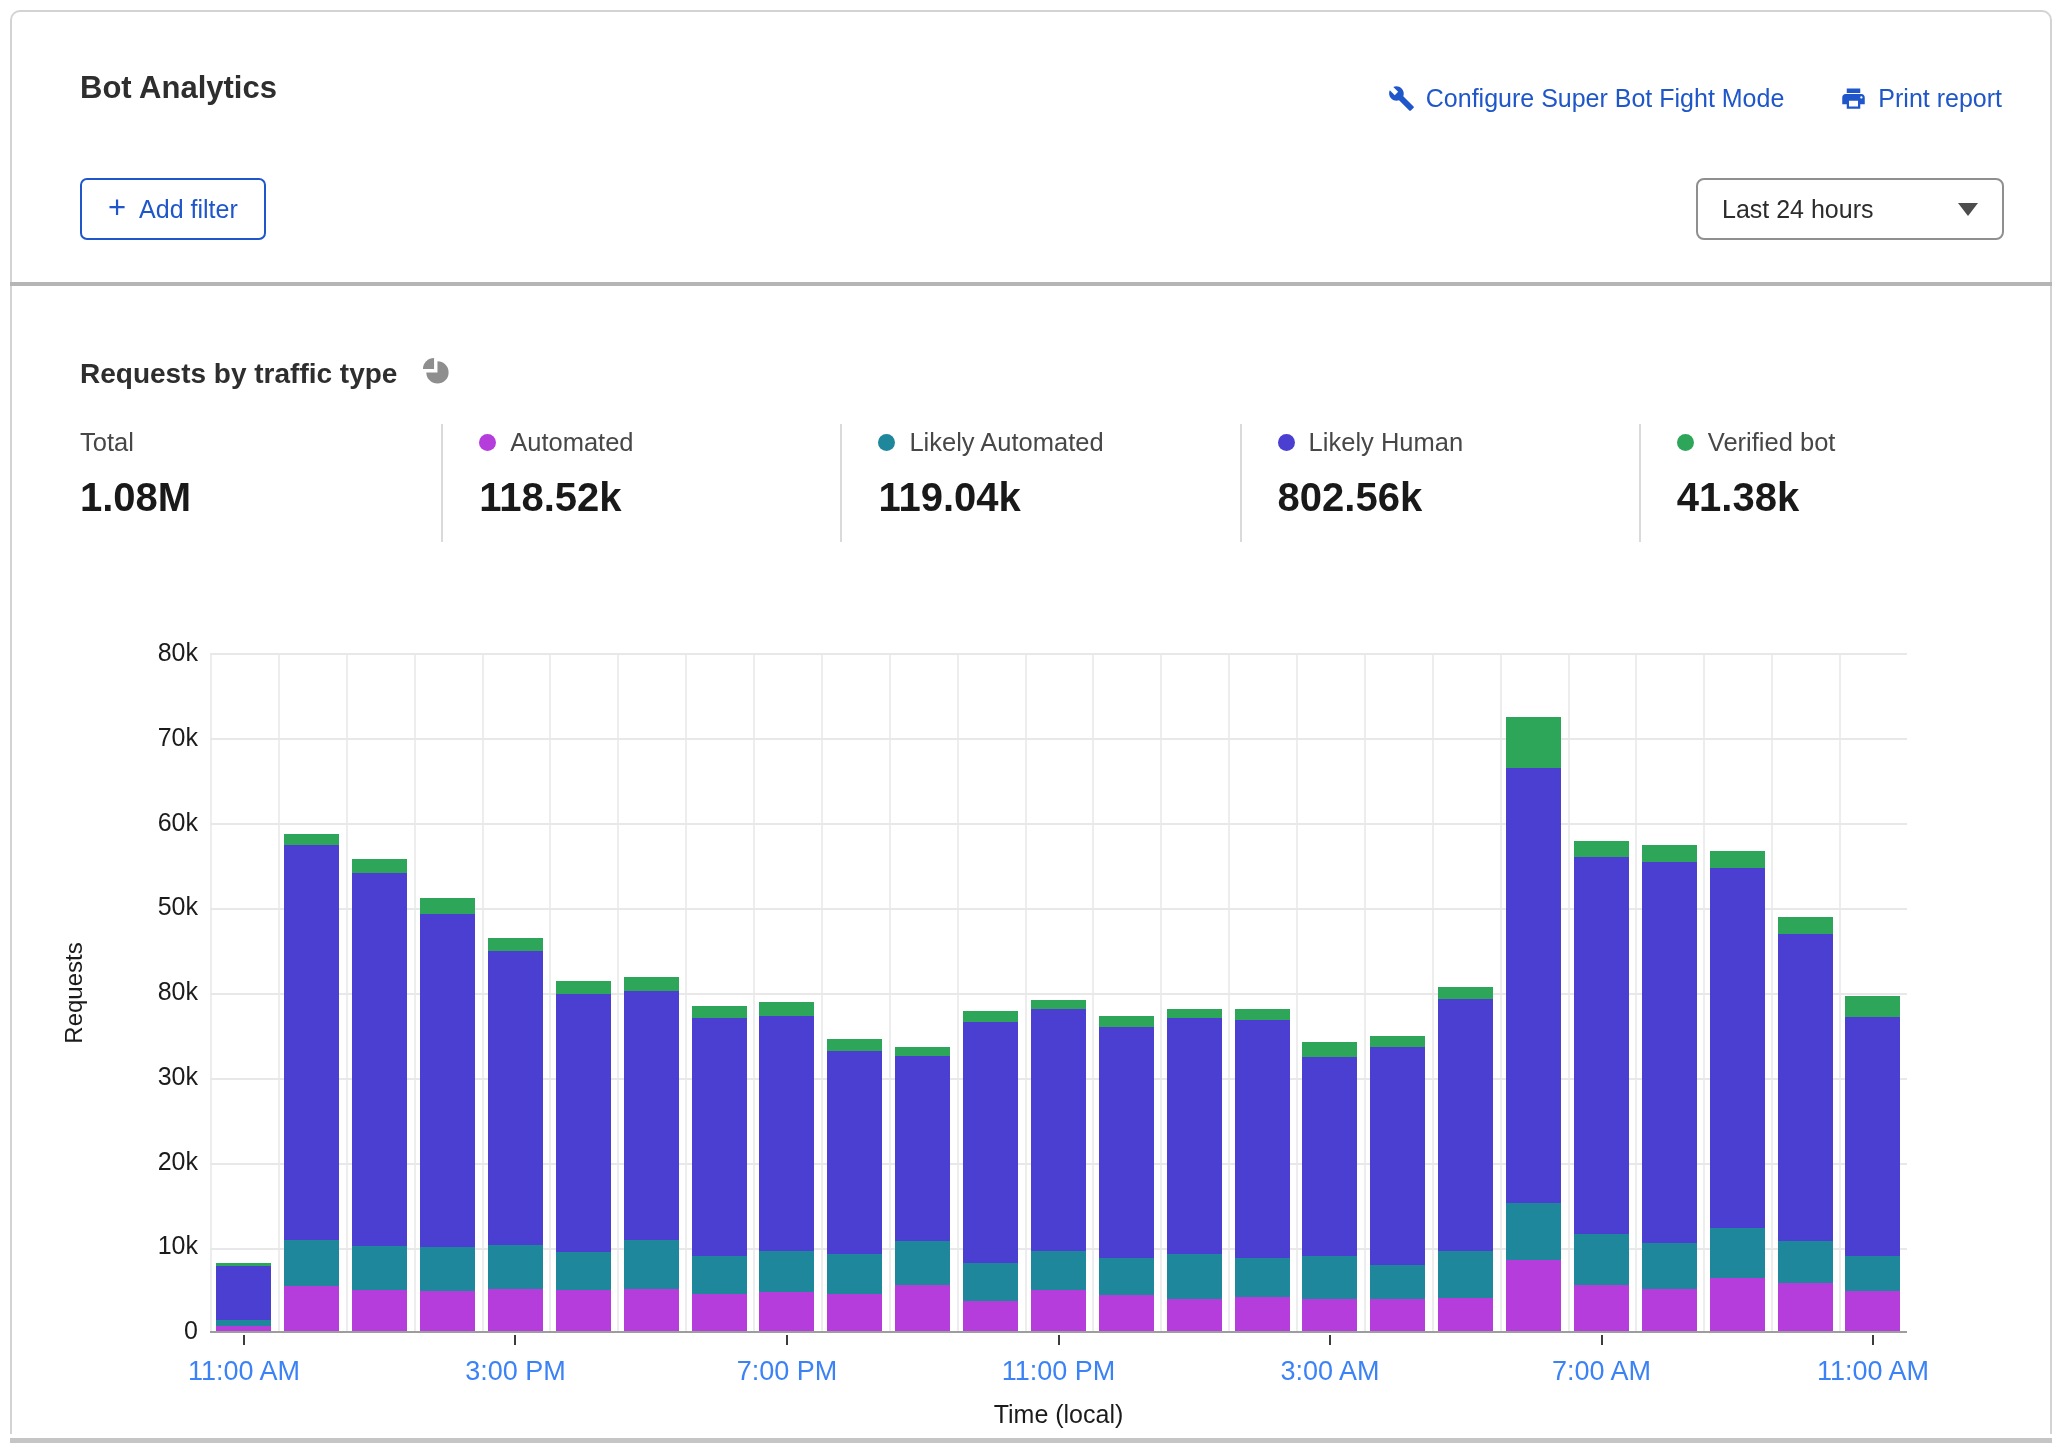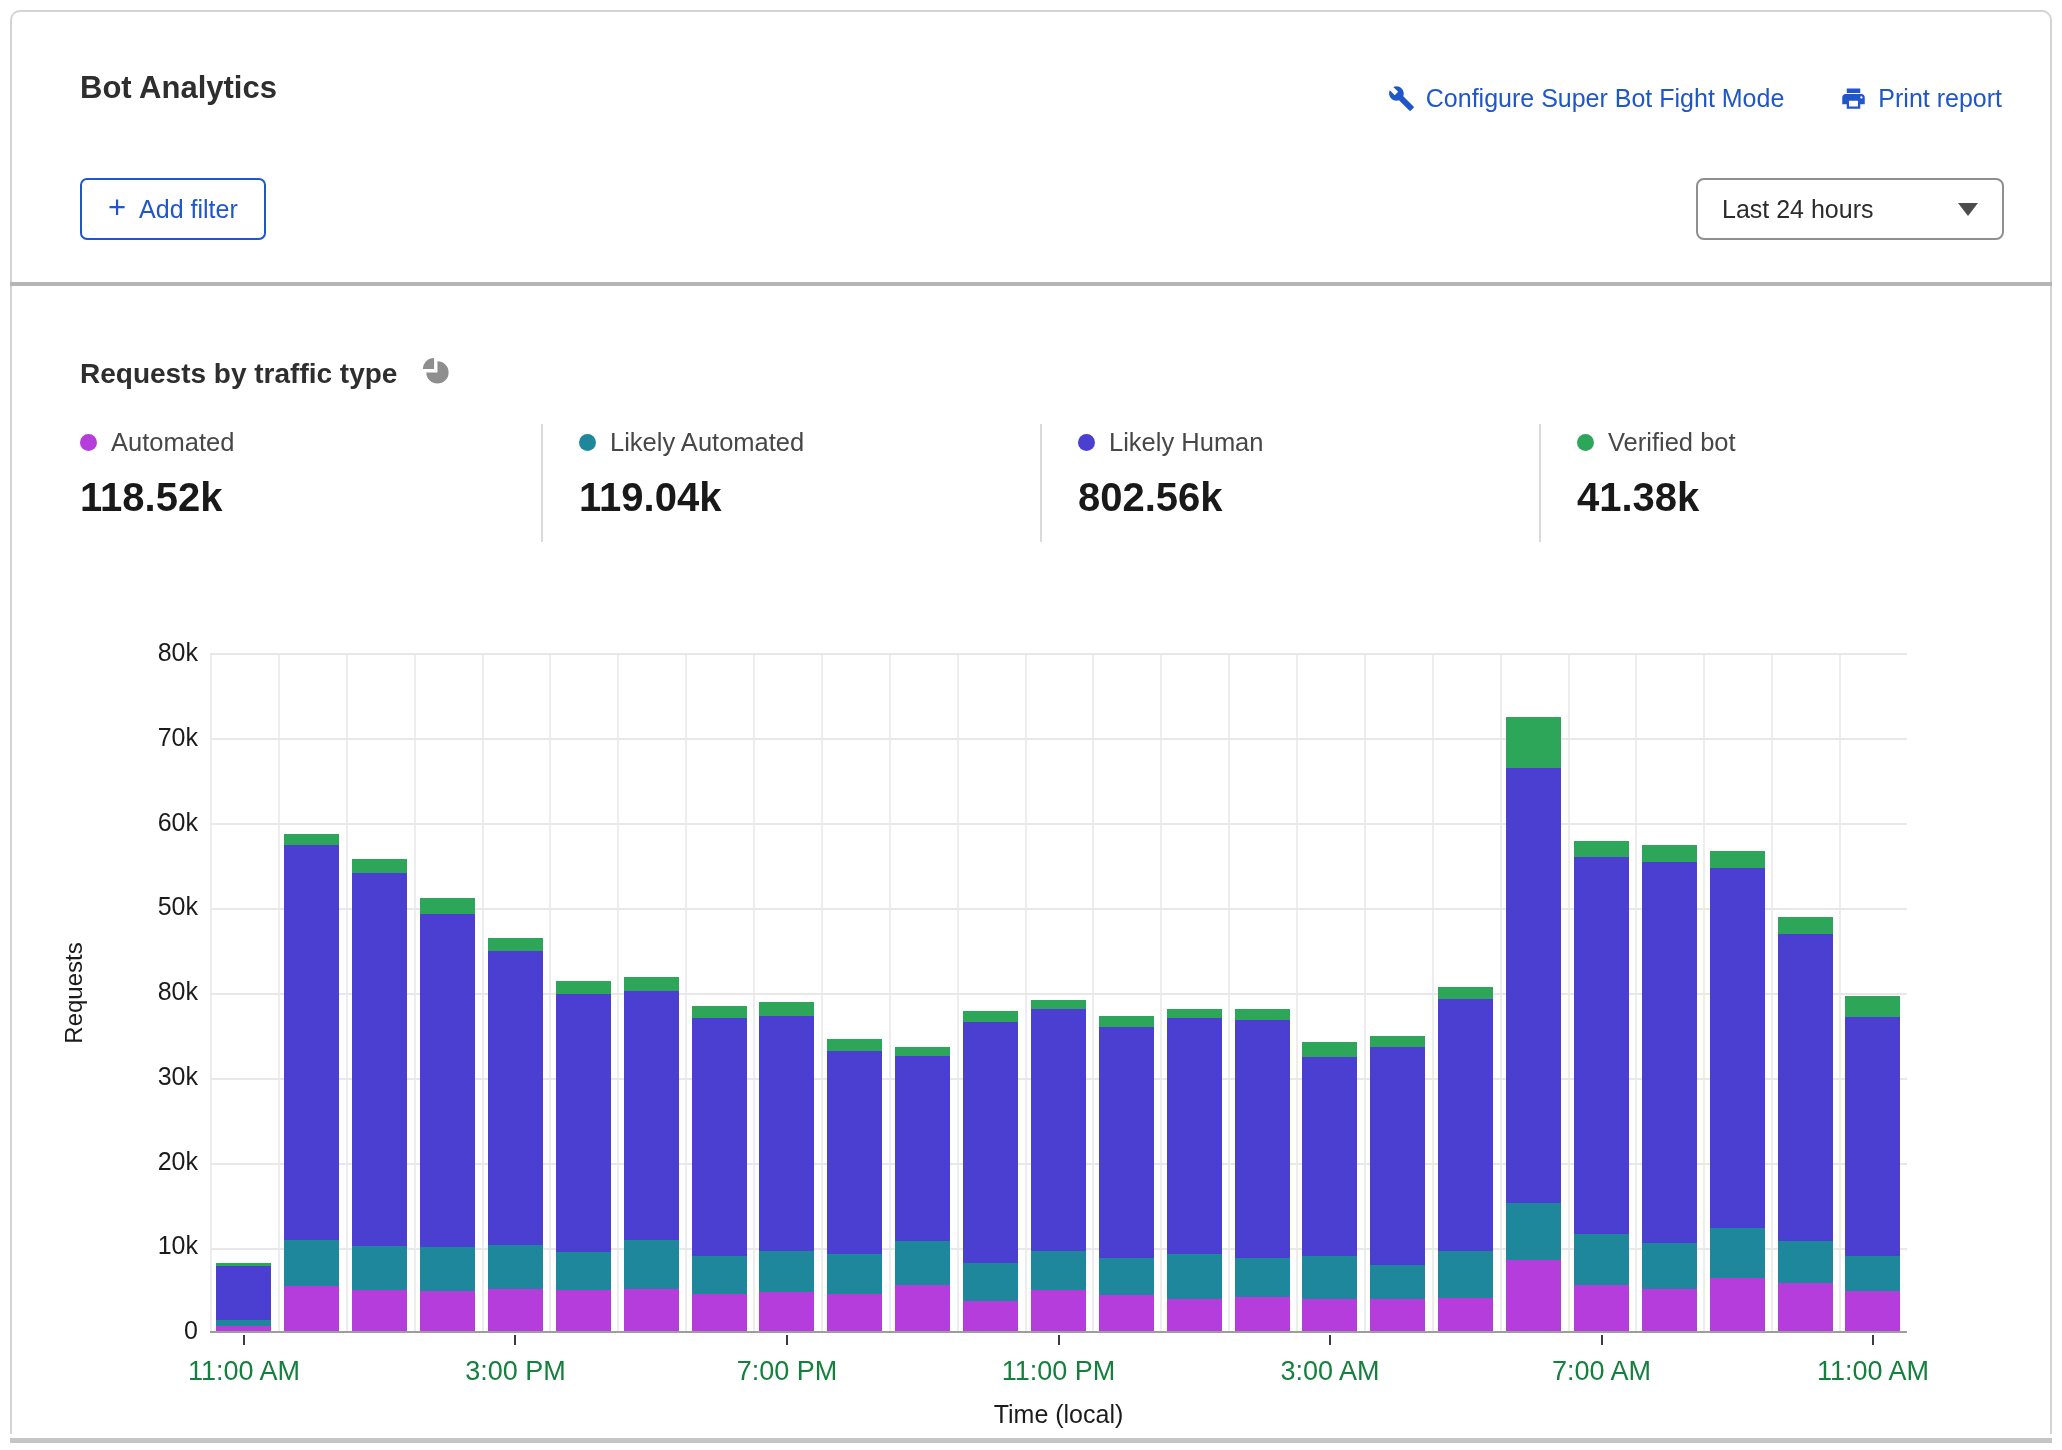--- a/index.html
+++ b/index.html
@@ -50,21 +50,21 @@
   .bar-slot { flex:1; display:flex; align-items:flex-end; justify-content:center; height:100%; }
   .bar { width:55px; display:flex; flex-direction:column-reverse; }
   .seg { width:100%; }
   .ylabels { position:absolute; left:0; top:641px; width:186px; height:680px; }
   .ylabel { position:absolute; right:0; width:100%; text-align:right; font-size:25px; color:#1b1b1b; }
   .yaxis-title { position:absolute; left:62px; top:981px; transform:translate(-50%,-50%) rotate(-90deg);
     font-size:24px; color:#1b1b1b; }
   .xticks { position:absolute; left:198px; top:1323px; width:1697px; height:10px; }
   .xtick { position:absolute; width:2px; height:10px; background:#3c3c3c; transform:translateX(-50%); }
   .xlabels { position:absolute; left:198px; top:1344px; width:1697px; height:34px; }
-  .xlabel { position:absolute; transform:translateX(-50%); font-size:27px; color:#15803d; white-space:nowrap; }
+  .xlabel { position:absolute; transform:translateX(-50%); font-size:27px; color:#3b82f6; white-space:nowrap; }
   .xaxis-title { position:absolute; left:198px; top:1388px; width:1697px; text-align:center;
     font-size:25px; color:#1b1b1b; }
   .bottom-divider { position:absolute; left:-2px; right:-2px; top:1426px; height:5px; background:#c5c5c5; }
 </style>
 </head>
 <body>
 
 <div class="card">
 
   <div class="page-title">Bot Analytics</div>
@@ -106,20 +106,26 @@
       <svg width="31" height="31" viewBox="0 0 32 32">
         <path d="M17 5.5 A11.5 11.5 0 1 1 5.5 17 L17 17 Z" fill="#8e8e8e"></path>
         <path d="M13.5 2 A11.5 11.5 0 0 0 2 13.5 L13.5 13.5 Z" fill="#8e8e8e"></path>
       </svg>
     </span>
   </div>
 
   <div class="stats">
     <div class="stat-col">
       <div class="stat-label-row">
+        <span class="stat-label">Total</span>
+      </div>
+      <div class="stat-value">1.08M</div>
+    </div>
+    <div class="stat-col">
+      <div class="stat-label-row">
         <span class="stat-dot" style="background: rgb(181, 61, 219);"></span>
         <span class="stat-label">Automated</span>
       </div>
       <div class="stat-value">118.52k</div>
     </div>
     <div class="stat-col">
       <div class="stat-label-row">
         <span class="stat-dot" style="background: rgb(31, 135, 155);"></span>
         <span class="stat-label">Likely Automated</span>
       </div>

